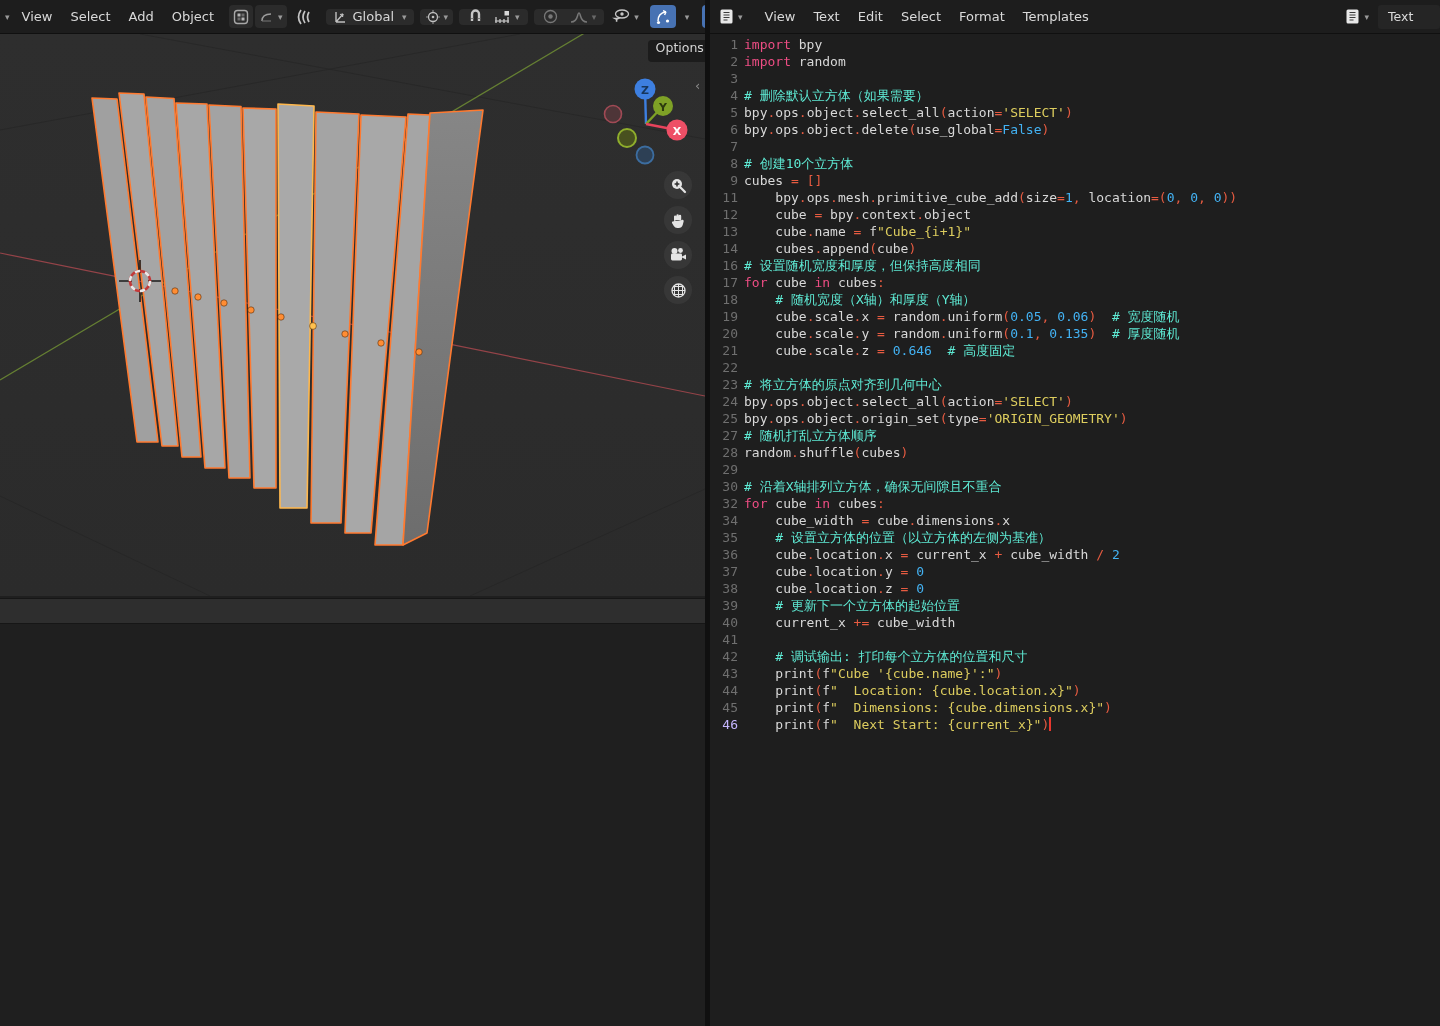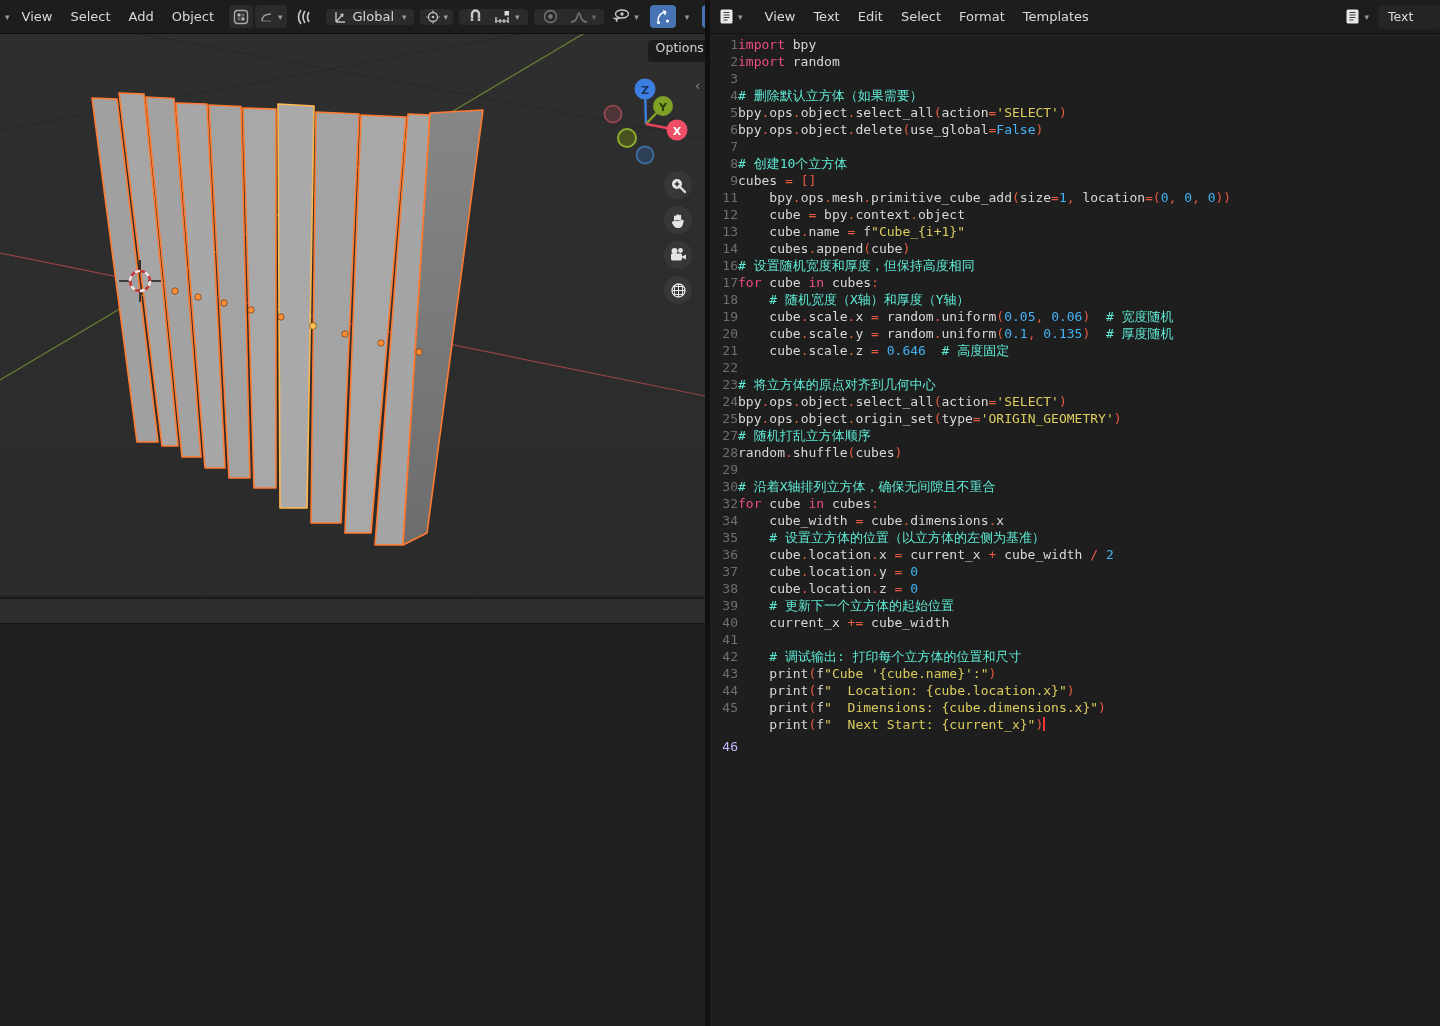--- a/index.html
+++ b/index.html
@@ -43,22 +43,22 @@
   .bottom-body { position:absolute; left:0; top:625px; width:705px; height:401px; background:#1f1f1f; }
 
   
   .te-hdr-right { margin-left:auto; display:flex; align-items:center; height:34px; }
   .db-field { width:62px; height:24px; background:#252525; border-radius:3px; margin-left:4px;
               display:flex; align-items:center; padding-left:10px; color:#dadada; font-size:12.5px; }
   .code-area { position:absolute; left:0; top:35px; right:0; bottom:0; background:#1e1e1e;
                font-family:"DejaVu Sans Mono","Liberation Mono",monospace; font-size:13px; padding-top:1px; }
   .code-line { display:flex; height:17px; line-height:17px; }
   .ln { width:28px; text-align:right; color:#6f6f6f; flex:none; }
-  .ln.cur { color:#c4b5fd;margin-top:22px; }
-  .lc { white-space:pre; color:#d8d8d8; }
+  .ln.cur { color:#c4b5fd; }
+  .lc { margin-left:6px; white-space:pre; color:#d8d8d8; }
   .tok-k { color:#ee4d84; }
   .tok-s { color:#ddcd5e; }
   .tok-n { color:#43b2f3; }
   .tok-c { color:#5eead4; }
   .tok-o { color:#e65b41; }
   .tok-t { color:#d8d8d8; }
   .caret { display:inline-block; width:2px; height:14px; background:#e8382e; vertical-align:-2px; }
 </style>
 </head>
 <body>

